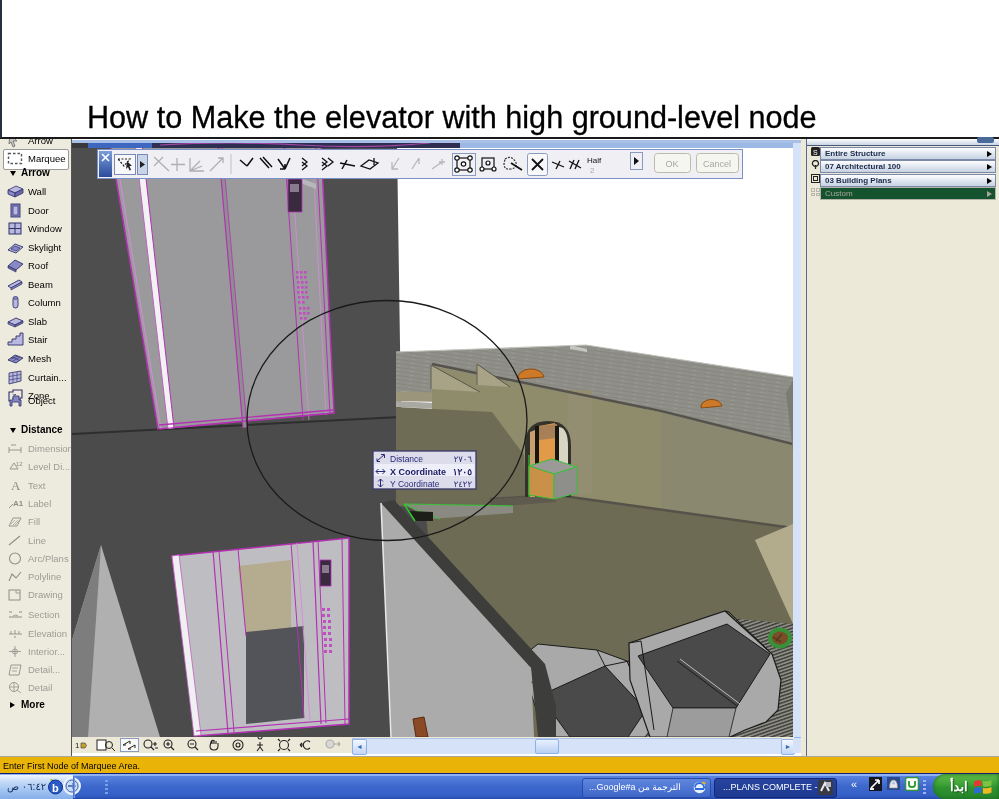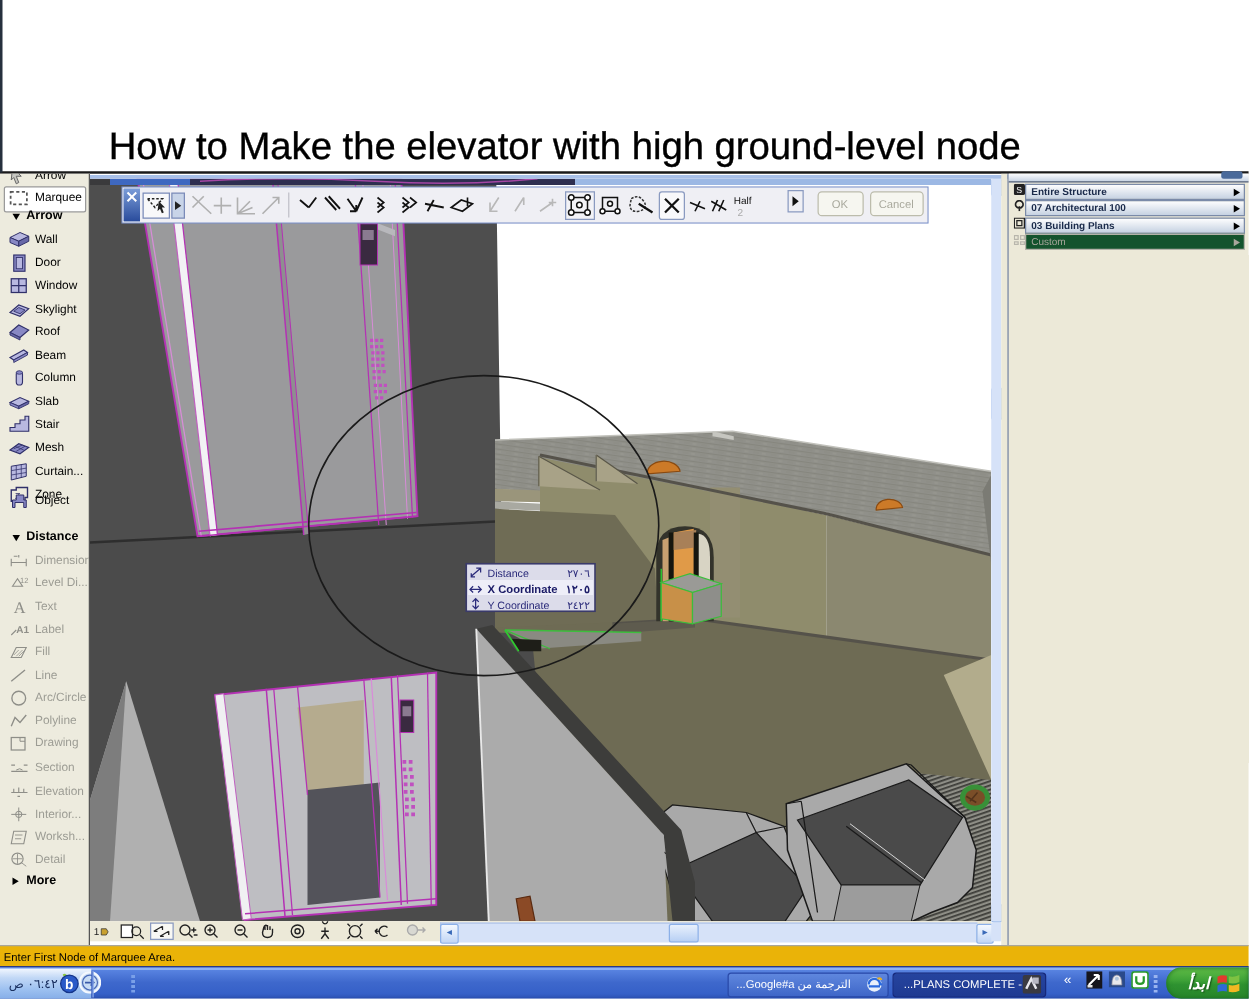--- a/index.html
+++ b/index.html
@@ -55,21 +55,21 @@
 #rpnotch{position:absolute;left:170px;top:-2px;width:17px;height:6px;background:#4A6A9A;border-radius:2px;}
 #traybg{position:absolute;left:0;top:2px;width:73px;height:24px;background:linear-gradient(#F0F6FE 0%,#C2D8F6 30%,#9CC0F0 70%,#86AEE8 100%);}
 #clock{position:absolute;left:7px;top:8px;color:#1A3060;font-size:10px;}
 #trayridge{position:absolute;left:73px;top:4px;width:2px;height:21px;background:linear-gradient(90deg,#3A5FBE,#8FAEEE);}
 #dots1{position:absolute;left:105px;top:7px;width:3px;height:14px;background:repeating-linear-gradient(#7AA0E8 0 2px,transparent 2px 4px);}
 #dots2{position:absolute;left:923px;top:7px;width:3px;height:14px;background:repeating-linear-gradient(#9AB4F0 0 2px,transparent 2px 4px);}
 #chev{position:absolute;left:851px;top:5px;color:#fff;font-size:11px;}
 #tb1{left:582px;width:127px;background:linear-gradient(#5F87DE,#3E66C8);border:1px solid #2A4AA8;}
 #tb2{left:714px;width:121px;background:linear-gradient(#26449E,#1E3A92);border:1px solid #16287A;}
 #startbtn{position:absolute;left:933px;top:1px;width:66px;height:25px;border-radius:12px 0 0 12px;background:linear-gradient(#63BE48 0%,#3FA338 40%,#2E9230 55%,#27862B 100%);box-shadow:inset 0 0 4px #1A6A1E;}
-#starttxt{position:absolute;left:17px;top:5px;color:#FFFFFF;font-size:13px;font-weight:bold;font-style:italic;text-shadow:1px 1px 1px #1A5A1A;}
+#starttxt{position:absolute;left:17px;top:5px;color:#FFFFFF;font-size:13px;font-weight:bold;text-shadow:1px 1px 1px #1A5A1A;}
 </style>
 </head>
 <body>
 <div class="abs" id="title">How to Make the elevator with high ground-level node</div>
 <div class="abs" id="blackline"></div>
 <div class="abs" style="left:0;top:0;width:2px;height:138px;background:#26303E"></div>
 
 <div class="abs" id="toolbox">
 <div class="abs" id="marqueesel" style="position:absolute"></div>
 <div class="titem" style="top:-7px">
@@ -220,21 +220,21 @@
 <div class="titem" style="top:393px">
       <div class="ticon"><svg width="17" height="15" viewBox="0 0 17 15">
           <line x1="2" y1="12" x2="13" y2="3" stroke="#8E8E88" stroke-width="1.1"></line>
         </svg></div>
       <span class="lbl dis">Line</span>
     </div>
 <div class="titem" style="top:411px">
       <div class="ticon"><svg width="17" height="15" viewBox="0 0 17 15">
           <circle cx="8" cy="7.5" r="5.5" fill="none" stroke="#8E8E88" stroke-width="1.1"></circle>
         </svg></div>
-      <span class="lbl dis">Arc/Circle</span>
+      <span class="lbl dis">Arc/Plans</span>
     </div>
 <div class="titem" style="top:429px">
       <div class="ticon"><svg width="17" height="15" viewBox="0 0 17 15">
           <path d="M2,12 L5,5 L9,9 L14,3" fill="none" stroke="#8E8E88" stroke-width="1.1"></path>
         </svg></div>
       <span class="lbl dis">Polyline</span>
     </div>
 <div class="titem" style="top:447px">
       <div class="ticon"><svg width="17" height="15" viewBox="0 0 17 15">
           <rect x="2" y="3" width="11" height="10" fill="none" stroke="#8E8E88" stroke-width="1"></rect>
@@ -261,21 +261,21 @@
           <path d="M8,2 L8,13 M2,7.5 L14,7.5" stroke="#8E8E88" stroke-width="0.8"></path>
           <circle cx="8" cy="7.5" r="2.5" fill="none" stroke="#8E8E88" stroke-width="0.8"></circle>
         </svg></div>
       <span class="lbl dis">Interior...</span>
     </div>
 <div class="titem" style="top:522px">
       <div class="ticon"><svg width="17" height="15" viewBox="0 0 17 15">
           <path d="M2,13 L4,3 L14,3 L12,13 Z" fill="none" stroke="#8E8E88" stroke-width="0.9"></path>
           <path d="M5,6 L11,6 M5,9 L10,9" stroke="#8E8E88" stroke-width="0.7"></path>
         </svg></div>
-      <span class="lbl dis">Worksh...</span>
+      <span class="lbl dis">Detail...</span>
     </div>
 <div class="titem" style="top:540px">
       <div class="ticon"><svg width="17" height="15" viewBox="0 0 17 15">
           <circle cx="7" cy="7" r="4.5" fill="none" stroke="#8E8E88" stroke-width="0.9"></circle>
           <path d="M10,10 L14,13 M7,3 L7,11 M3,7 L11,7" stroke="#8E8E88" stroke-width="0.7"></path>
         </svg></div>
       <span class="lbl dis">Detail</span>
     </div>
 <div class="thead" style="top:560px">
       <div class="tri r"></div>

